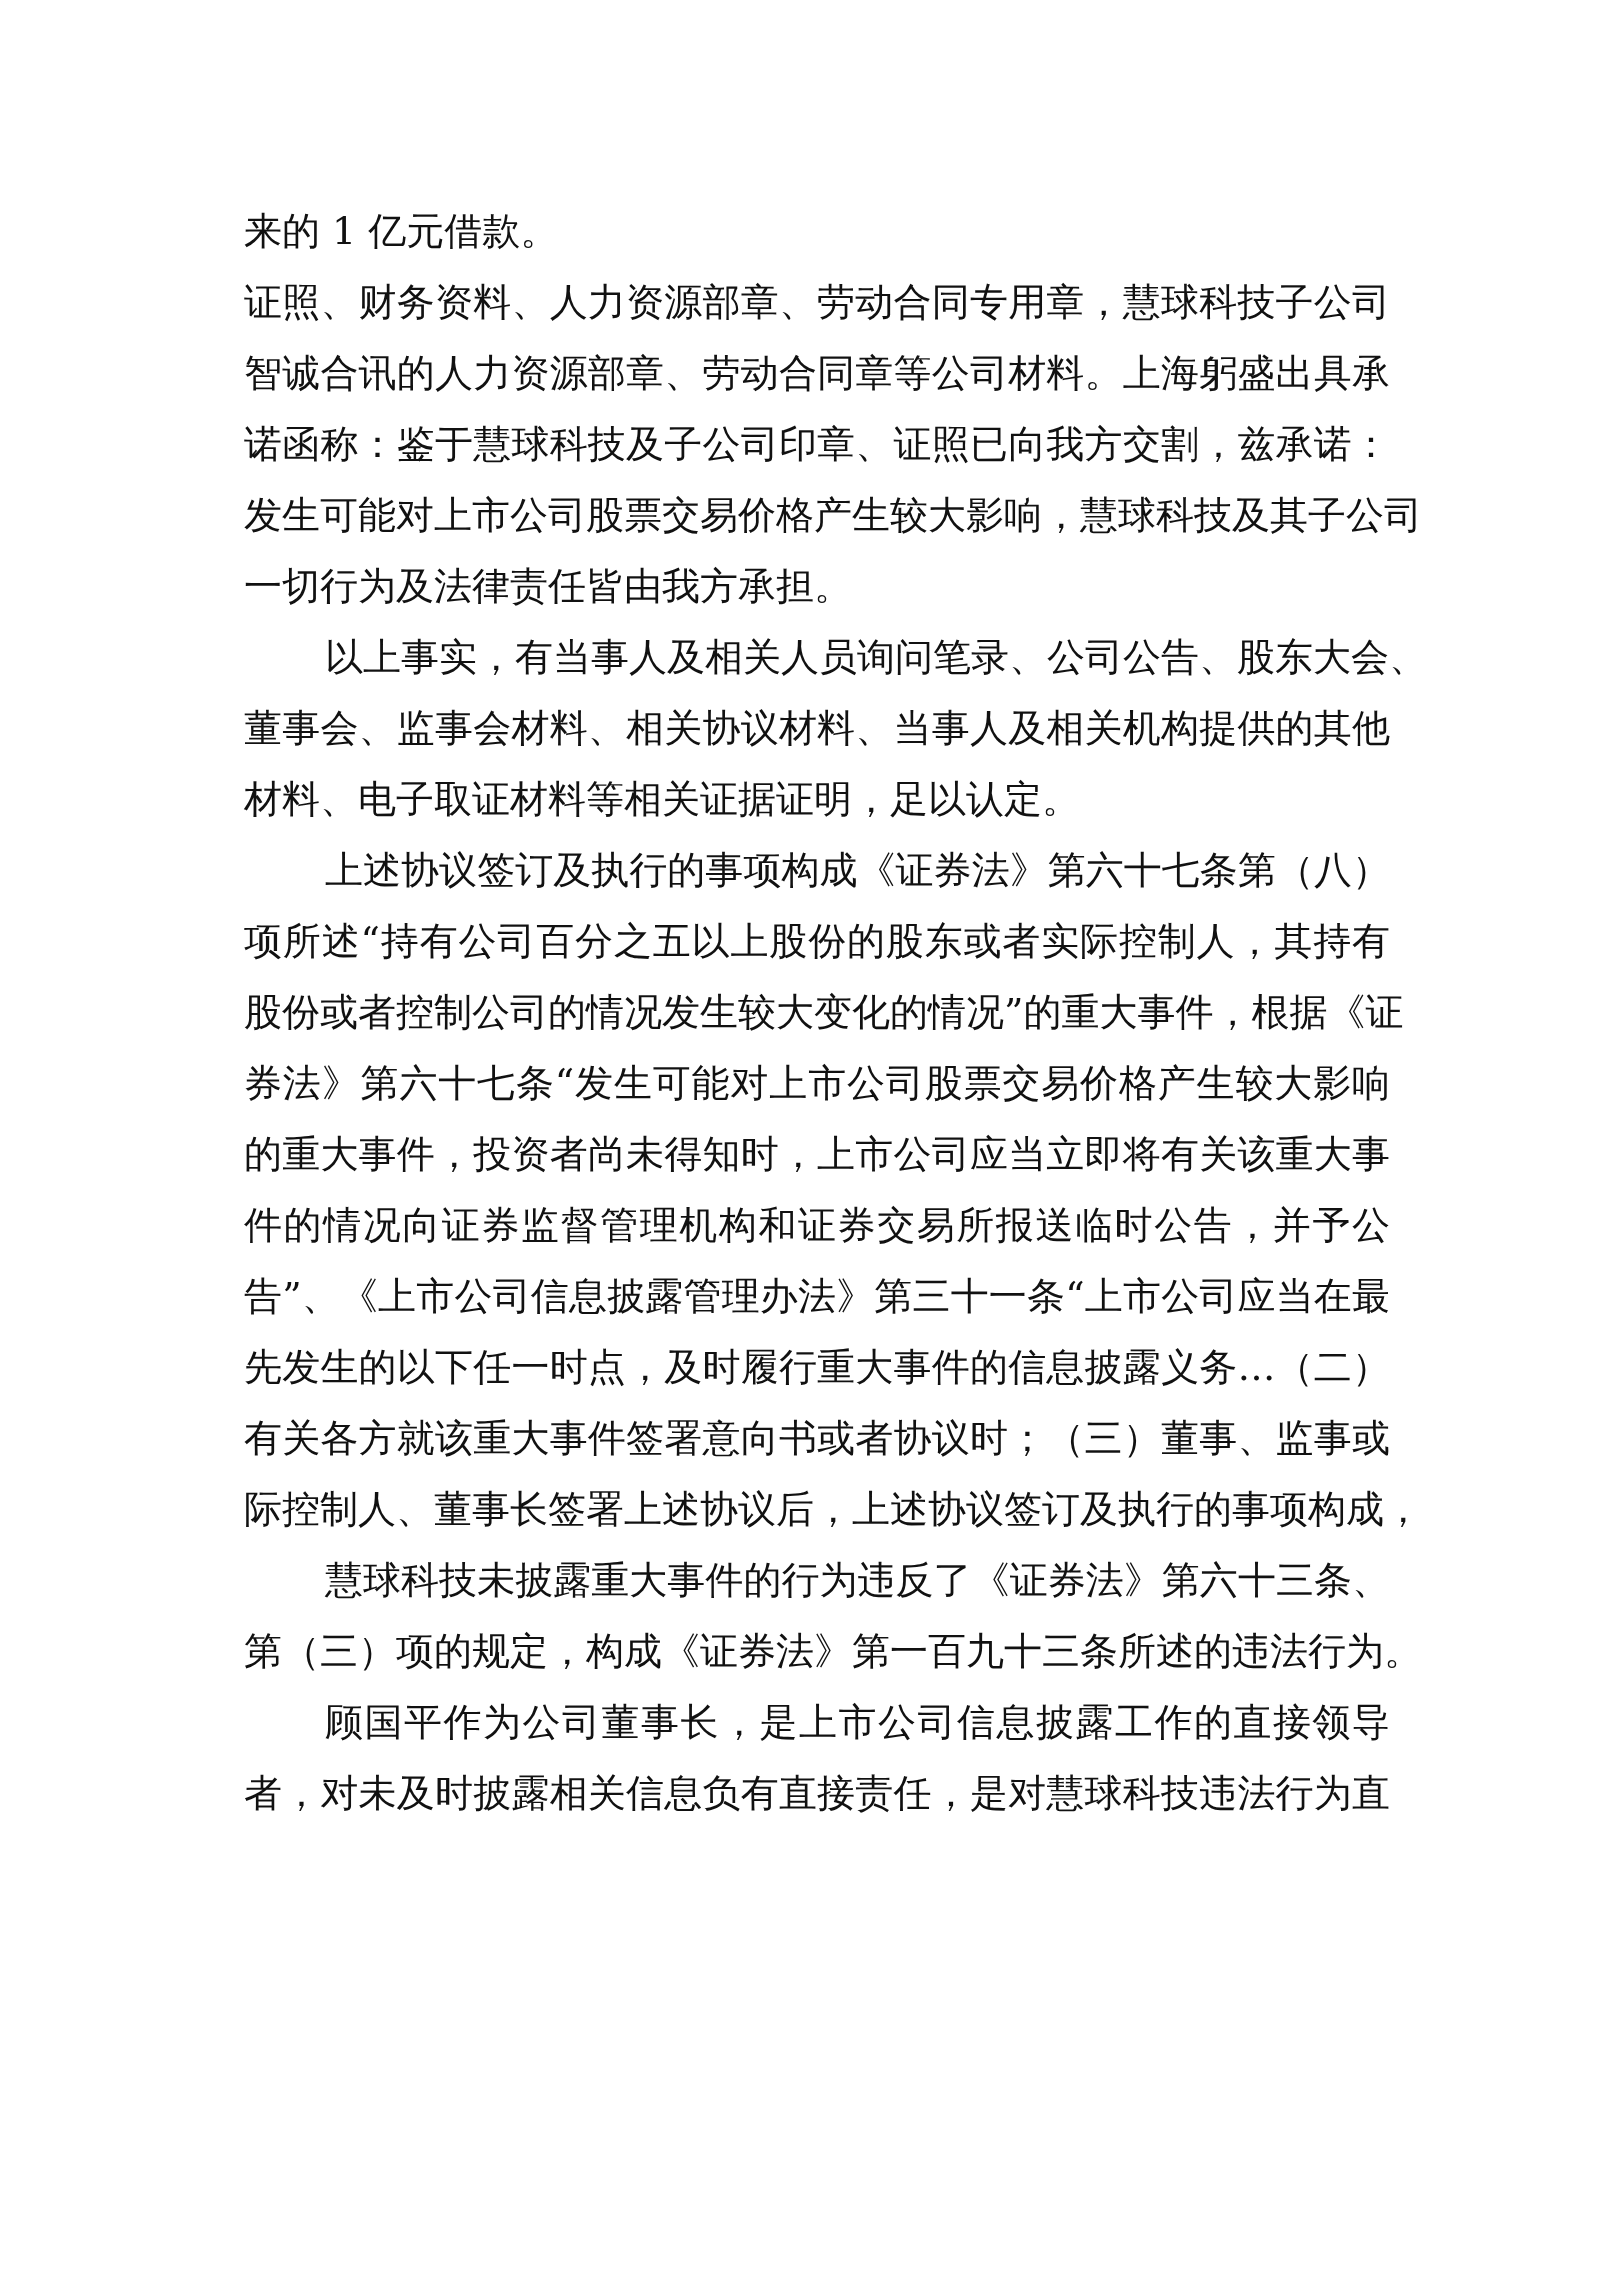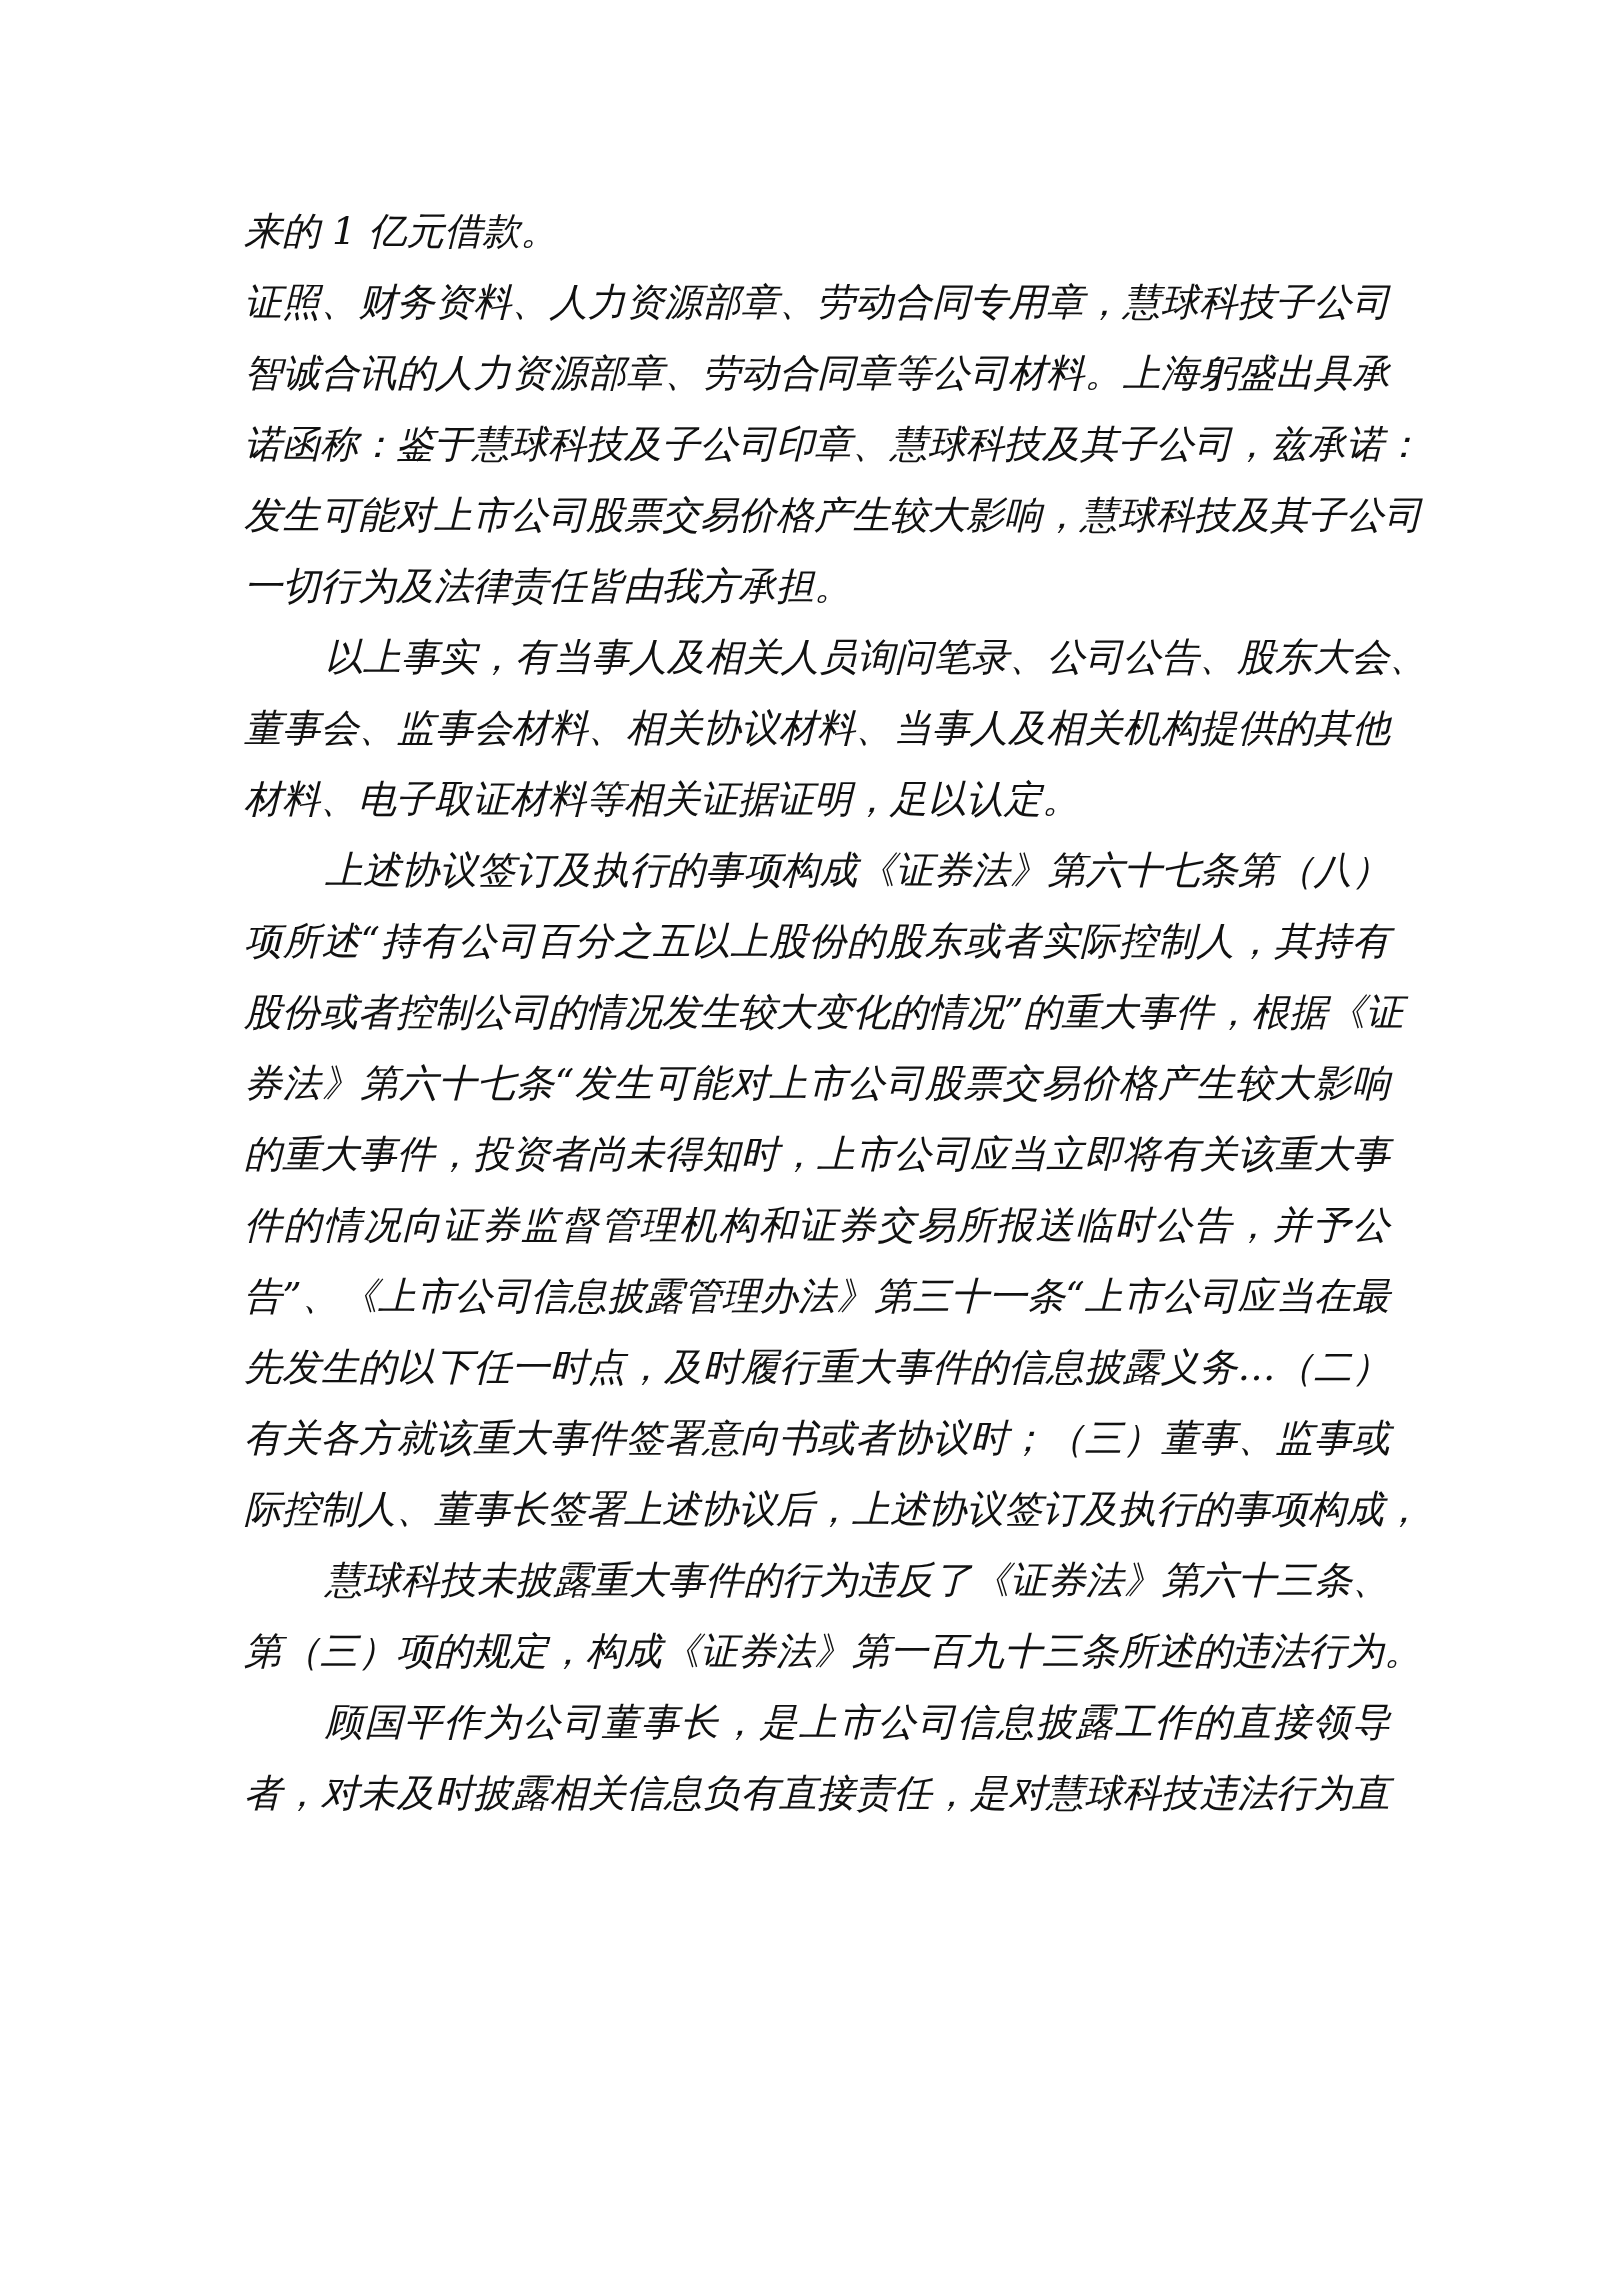--- a/index.html
+++ b/index.html
@@ -32,36 +32,35 @@
     overflow: visible;
   }
   .line.last {
     text-align-last: left;
   }
   .line.indent {
     padding-left: 81px;
   }
   .para {
     display: block;
-    font-style: italic;
   }
 </style>
 </head>
 <body>
 
 <div class="page">
 
   <div class="para">
     <span class="line last">来的 1 亿元借款。</span>
   </div>
 
   <div class="para">
     <span class="line">证照、财务资料、人力资源部章、劳动合同专用章，慧球科技子公司</span>
     <span class="line">智诚合讯的人力资源部章、劳动合同章等公司材料。上海躬盛出具承</span>
-    <span class="line">诺函称：鉴于慧球科技及子公司印章、慧球科技及其子公司，兹承诺：</span>
+    <span class="line">诺函称：鉴于慧球科技及子公司印章、证照已向我方交割，兹承诺：</span>
     <span class="line">发生可能对上市公司股票交易价格产生较大影响，慧球科技及其子公司</span>
     <span class="line last">一切行为及法律责任皆由我方承担。</span>
   </div>
 
   <div class="para">
     <span class="line indent">以上事实，有当事人及相关人员询问笔录、公司公告、股东大会、</span>
     <span class="line">董事会、监事会材料、相关协议材料、当事人及相关机构提供的其他</span>
     <span class="line last">材料、电子取证材料等相关证据证明，足以认定。</span>
   </div>
 

